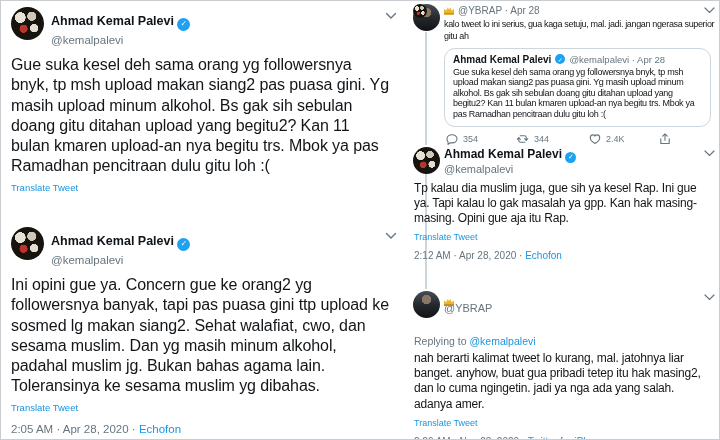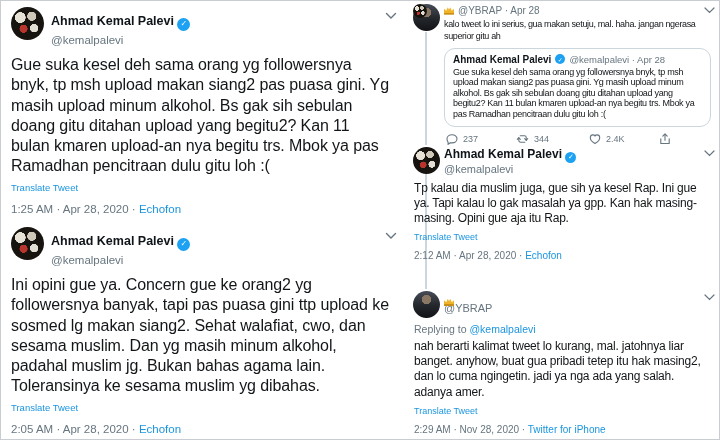--- a/index.html
+++ b/index.html
@@ -79,21 +79,21 @@
   
   .tb .nm { font-size:12px; line-height:14.5px; padding-top:1px; }
   .tb .hd { font-size:11px; line-height:13.5px; }
   .replying { font-size:10.5px; }
   .tb .replying { margin-top:8px; margin-left:-31px; padding-left:1px; }
   .tb .body { margin-top:5px; margin-left:-31px; padding-left:1px; width:300px; font-size:12px; line-height:15px; letter-spacing:-0.2px; }
   .tb .translate { display:inline-block; margin-top:5px; margin-left:-30px; font-size:9px; }
   .tb .meta { margin-top:6px; margin-left:-30px; font-size:10px; }
   .tc .crownrow { padding-top:2px; height:11px; }
   .tc .hd { font-size:11px; line-height:14px; }
-  .tc .replying { margin-top:8px; margin-left:-31px; padding-left:1px; }
+  .tc .replying { margin-top:20px; margin-left:-31px; padding-left:1px; }
   .tc .body { margin-top:4px; margin-left:-31px; padding-left:1px; width:300px; font-size:12px; line-height:15.2px; letter-spacing:-0.2px; }
   .tc .translate { display:inline-block; margin-top:4px; margin-left:-30px; font-size:9px; }
   .tc .meta { margin-top:6px; margin-left:-30px; font-size:10px; }
 </style>
 </head>
 <body>
 
 <div class="frame">
 
   <article class="tweet-lg t1">
@@ -103,24 +103,20 @@
         <div class="nm"><span class="name">Ahmad Kemal Palevi</span>
           <span class="badge b13">✓</span></div>
         <div class="hd muted">@kemalpalevi</div>
       </div>
     </div>
     <svg class="chev" width="12" height="8" viewBox="0 0 12 8">
         <polyline points="1.5,1.5 6,6 10.5,1.5" fill="none" stroke="#66757f" stroke-width="1.4" stroke-linecap="round"></polyline>
       </svg>
     <p class="body">Gue suka kesel deh sama orang yg followersnya bnyk, tp msh upload makan siang2 pas puasa gini. Yg masih upload minum alkohol. Bs gak sih sebulan doang gitu ditahan upload yang begitu2? Kan 11 bulan kmaren upload-an nya begitu trs. Mbok ya pas Ramadhan pencitraan dulu gitu loh :(</p>
     <a class="translate blue">Translate Tweet</a>
-    <div class="meta muted">
-      <span>1:25 AM · Apr 28, 2020 ·</span>
-      <a class="blue">Echofon</a>
-    </div>
   </article>
 
   <article class="tweet-lg t2">
     <div class="hdr">
       <div class="avatar av-kemal"></div>
       <div>
         <div class="nm"><span class="name">Ahmad Kemal Palevi</span>
           <span class="badge b13">✓</span></div>
         <div class="hd muted">@kemalpalevi</div>
       </div>
@@ -142,38 +138,38 @@
   <article class="tweet-sm ta">
     <div class="avatar av-ybrap"></div>
     <svg class="chev" width="11" height="7" viewBox="0 0 11 7">
         <polyline points="1,1 5.5,5.5 10,1" fill="none" stroke="#66757f" stroke-width="1.2" stroke-linecap="round"></polyline>
       </svg>
     <div class="content">
       <div class="headline">
         <span class="crown"></span>
         <span class="muted">@YBRAP · Apr 28</span>
       </div>
-      <p class="body">kalo tweet lo ini serius, gua makan setuju, mal. haha. jangan ngerasa superior gitu ah</p>
+      <p class="body">kalo tweet lo ini serius, gua kaga setuju, mal. jadi. jangan ngerasa superior gitu ah</p>
 
       <div class="quote">
         <div class="qhead">
           <span class="avatar qav av-kemal"></span>
           <span class="qname name">Ahmad Kemal Palevi</span>
           <span class="badge b10">✓</span>
           <span class="qmeta muted">@kemalpalevi · Apr 28</span>
         </div>
         <p class="qbody">Gue suka kesel deh sama orang yg followersnya bnyk, tp msh upload makan siang2 pas puasa gini. Yg masih upload minum alkohol. Bs gak sih sebulan doang gitu ditahan upload yang begitu2? Kan 11 bulan kmaren upload-an nya begitu trs. Mbok ya pas Ramadhan pencitraan dulu gitu loh :(</p>
       </div>
 
       <div class="stats">
         <span class="stat st1">
           <svg width="12" height="12" viewBox="0 0 12 12">
               <path d="M11 5.8c0 2.3-2.2 4.1-5 4.1-.5 0-1-.1-1.5-.2L2.1 11.3V9.2C1.4 8.4 1 7.2 1 5.8c0-2.3 2.2-4.1 5-4.1s5 1.8 5 4.1z" fill="none" stroke="#66757f" stroke-width="1.1"></path>
             </svg>
-          <span>237</span>
+          <span>354</span>
         </span>
         <span class="stat st2">
           <svg width="13" height="12" viewBox="0 0 13 12">
               <g fill="none" stroke="#66757f" stroke-width="1.1" stroke-linecap="round" stroke-linejoin="round">
                 <path d="M4.2 2.8h4.3c1 0 1.7.8 1.7 1.7v2.6"></path>
                 <path d="M8.7 5.7l1.5 1.6 1.5-1.6"></path>
                 <path d="M8.8 9.2H4.5c-1 0-1.7-.8-1.7-1.7V4.9"></path>
                 <path d="M4.3 6.3L2.8 4.7 1.3 6.3"></path>
               </g>
             </svg>

